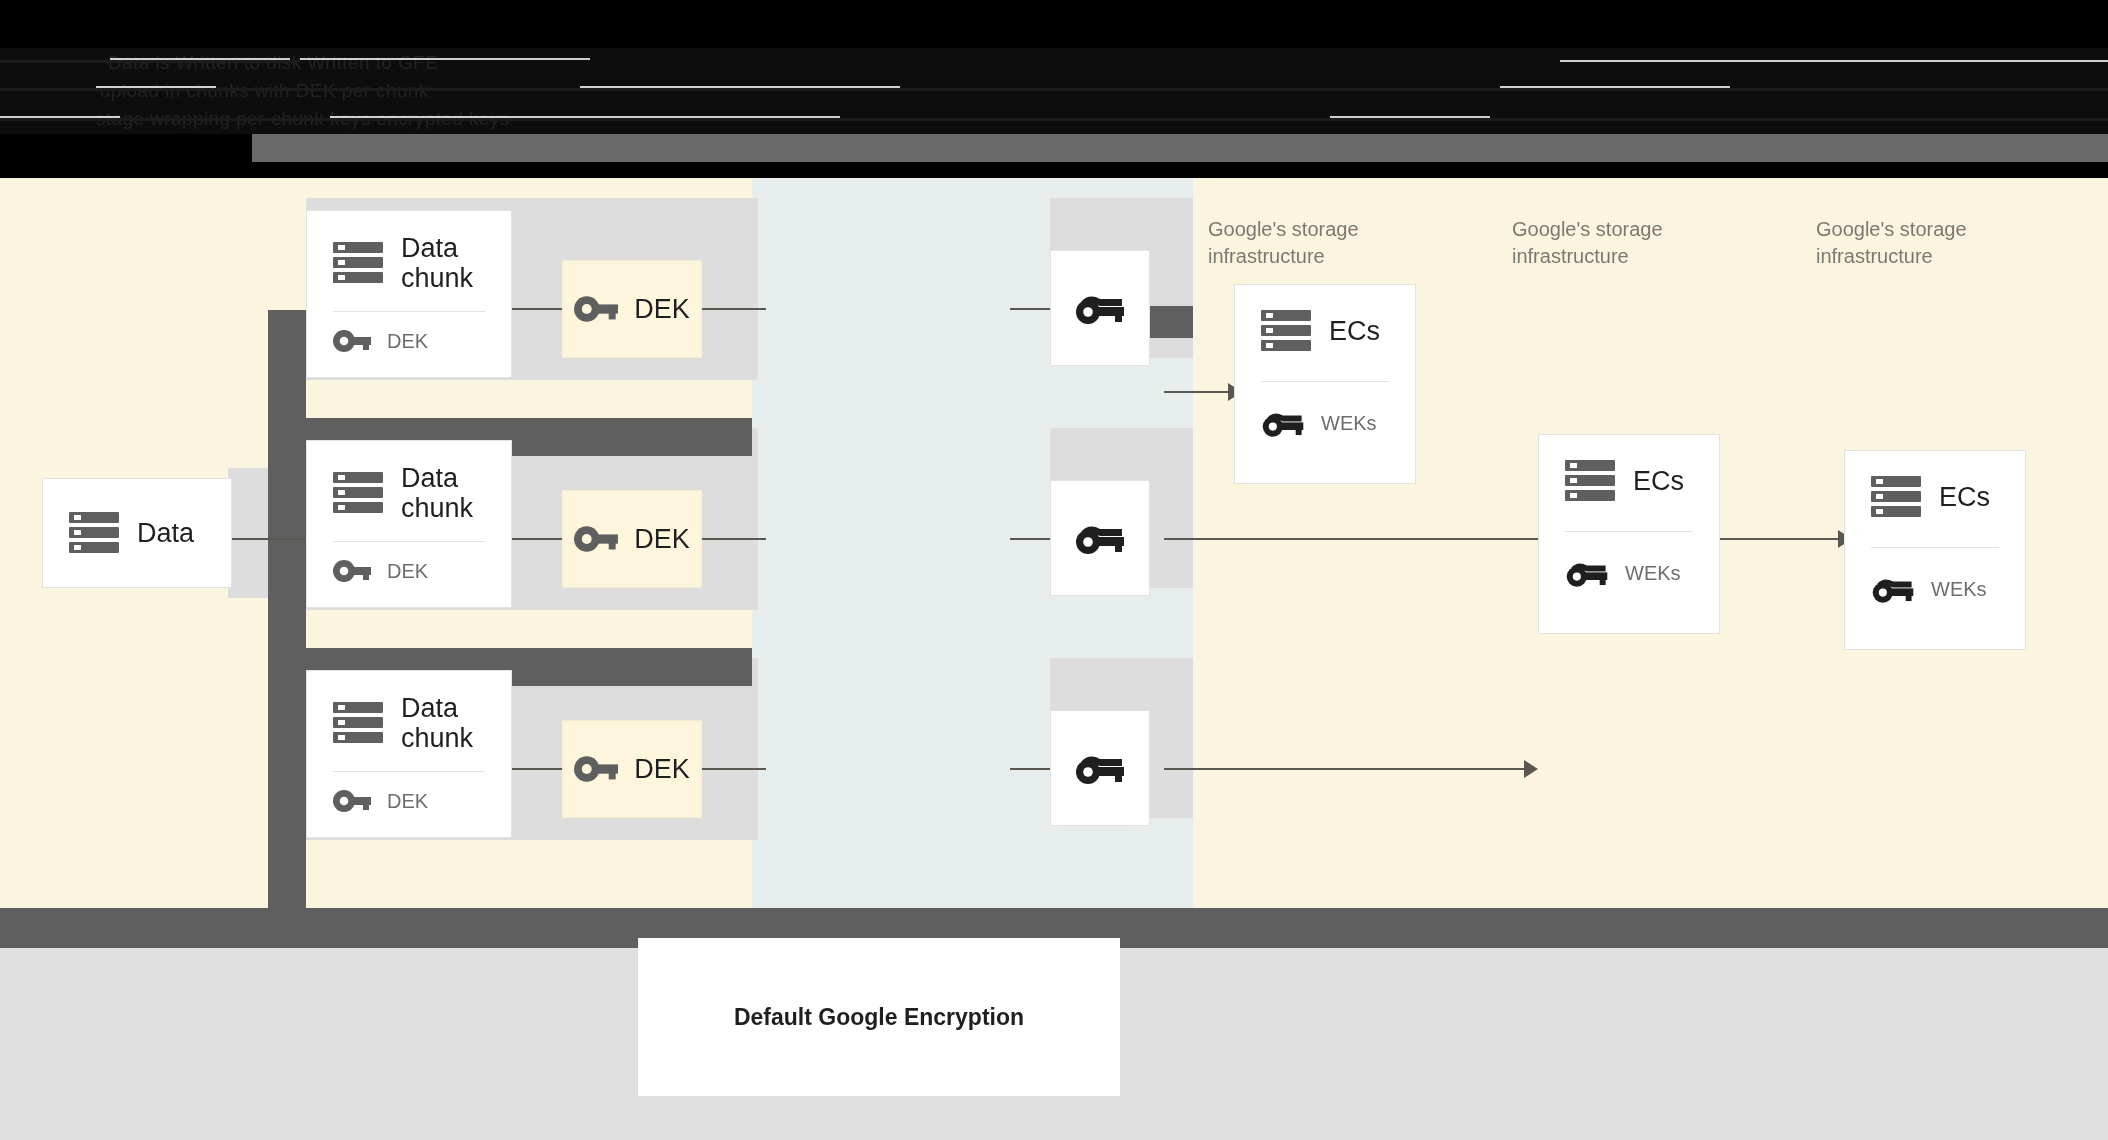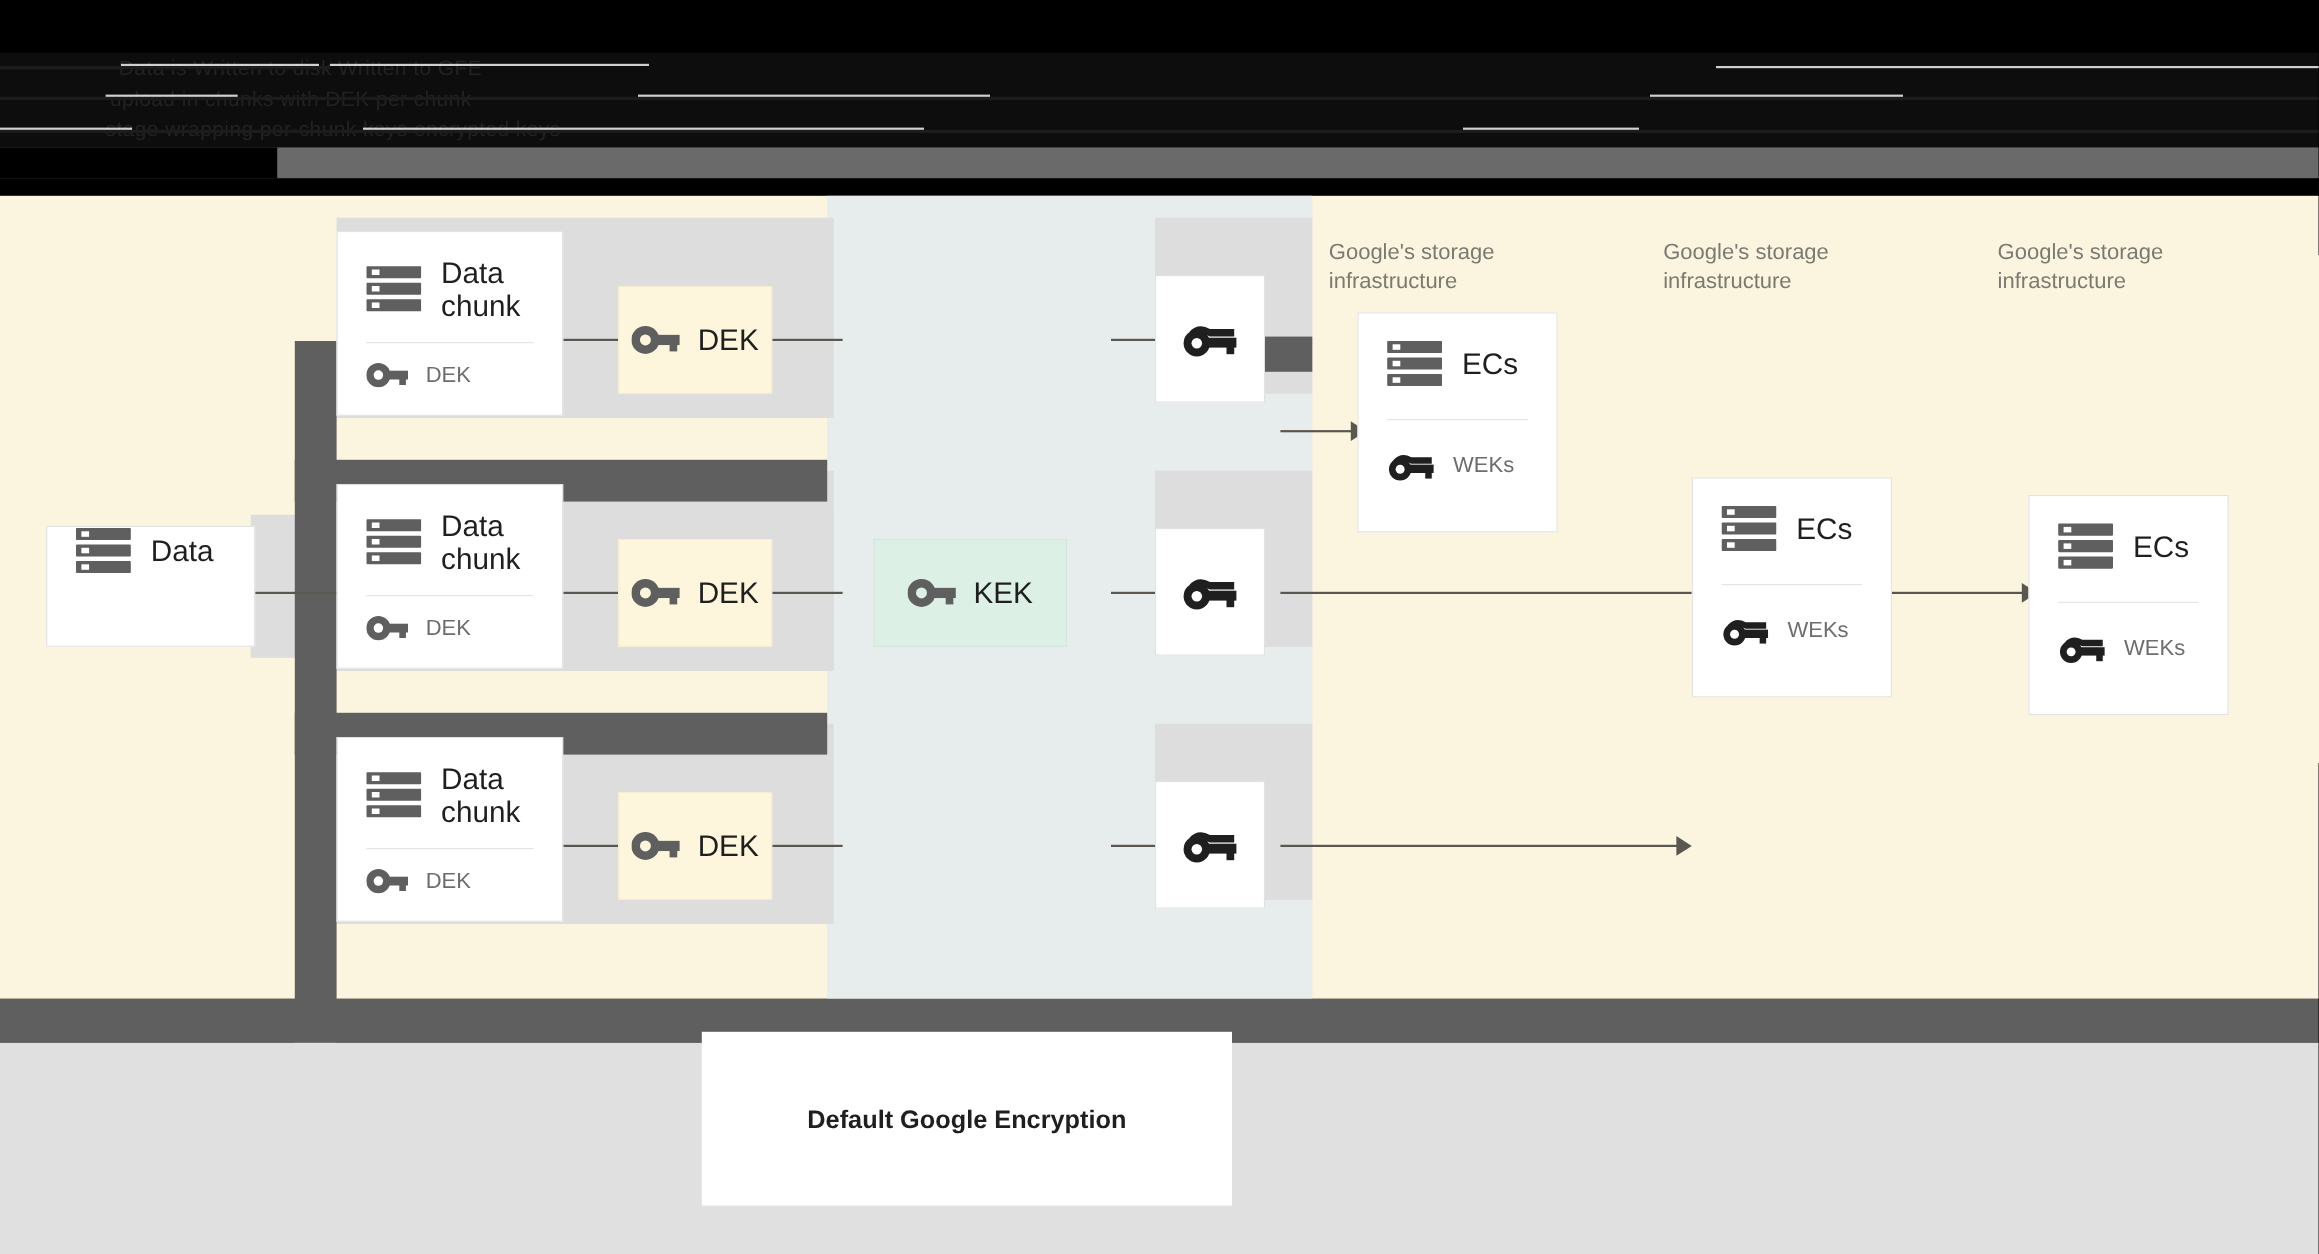--- a/index.html
+++ b/index.html
@@ -122,21 +122,21 @@
 
     <div class="line" style="left:1164px;top:213px;width:72px;"></div>
     <div class="arrow-head" style="left:1228px;top:205px;border-left:14px solid #5a5750;border-top:9px solid transparent;border-bottom:9px solid transparent;"></div>
 
     <div class="line" style="left:1164px;top:360px;width:684px;"></div>
     <div class="arrow-head" style="left:1838px;top:352px;border-left:14px solid #5a5750;border-top:9px solid transparent;border-bottom:9px solid transparent;"></div>
 
     <div class="line" style="left:1164px;top:590px;width:370px;"></div>
     <div class="arrow-head" style="left:1524px;top:582px;border-left:14px solid #5a5750;border-top:9px solid transparent;border-bottom:9px solid transparent;"></div>
 
-    <div class="card" style="left:42px;top:300px;width:190px;height:110px;display:flex;align-items:flex-start;padding:0 26px;">
+    <div class="card" style="left:42px;top:300px;width:190px;height:110px;display:flex;align-items:center;padding:0 26px;">
       <div class="row">
         <span class="svr">
           <svg viewBox="0 0 50 44">
               <g fill="#5f5f5f">
             <rect x="0" y="1" width="50" height="11" rx="1"></rect>
             <rect x="0" y="16" width="50" height="11" rx="1"></rect>
             <rect x="0" y="31" width="50" height="11" rx="1"></rect>
           </g>
               <g fill="#ffffff">
             <rect x="5" y="4" width="7" height="5"></rect>
@@ -286,33 +286,20 @@
           <circle cx="11" cy="13" r="11"></circle>
               <rect x="18" y="9" width="20" height="8"></rect>
               <rect x="30" y="13" width="6" height="9"></rect>
         </g>
             <circle cx="11" cy="13" r="4.3" fill="#fdf6dd"></circle>
           </svg>
       </span>
       <span class="keybox-label">DEK</span>
     </div>
 
-    <div class="keybox kek" style="left:794px;top:312px;width:176px;height:98px;">
-      <span class="key lg">
-        <svg viewBox="0 0 38 26">
-            <g fill="#5f5f5f">
-          <circle cx="11" cy="13" r="11"></circle>
-              <rect x="18" y="9" width="20" height="8"></rect>
-              <rect x="30" y="13" width="6" height="9"></rect>
-        </g>
-            <circle cx="11" cy="13" r="4.3" fill="#dcf0e6"></circle>
-          </svg>
-      </span>
-      <span class="keybox-label">KEK</span>
-    </div>
 
     <div class="wekbox" style="left:1050px;top:72px;width:100px;height:116px;">
       <span style="width:52px;height:36px;">
         <svg viewBox="0 0 52 36">
             <g fill="#1f1f1f">
           <circle cx="14" cy="22" r="12"></circle>
               <rect x="22" y="17" width="28" height="9"></rect>
               <rect x="41" y="22" width="7" height="10"></rect>
           <path d="M7 12 q8 -9 19 -3 l22 0 l0 7 l-22 0 q-11 -5 -19 -4 z"></path>
         </g>

